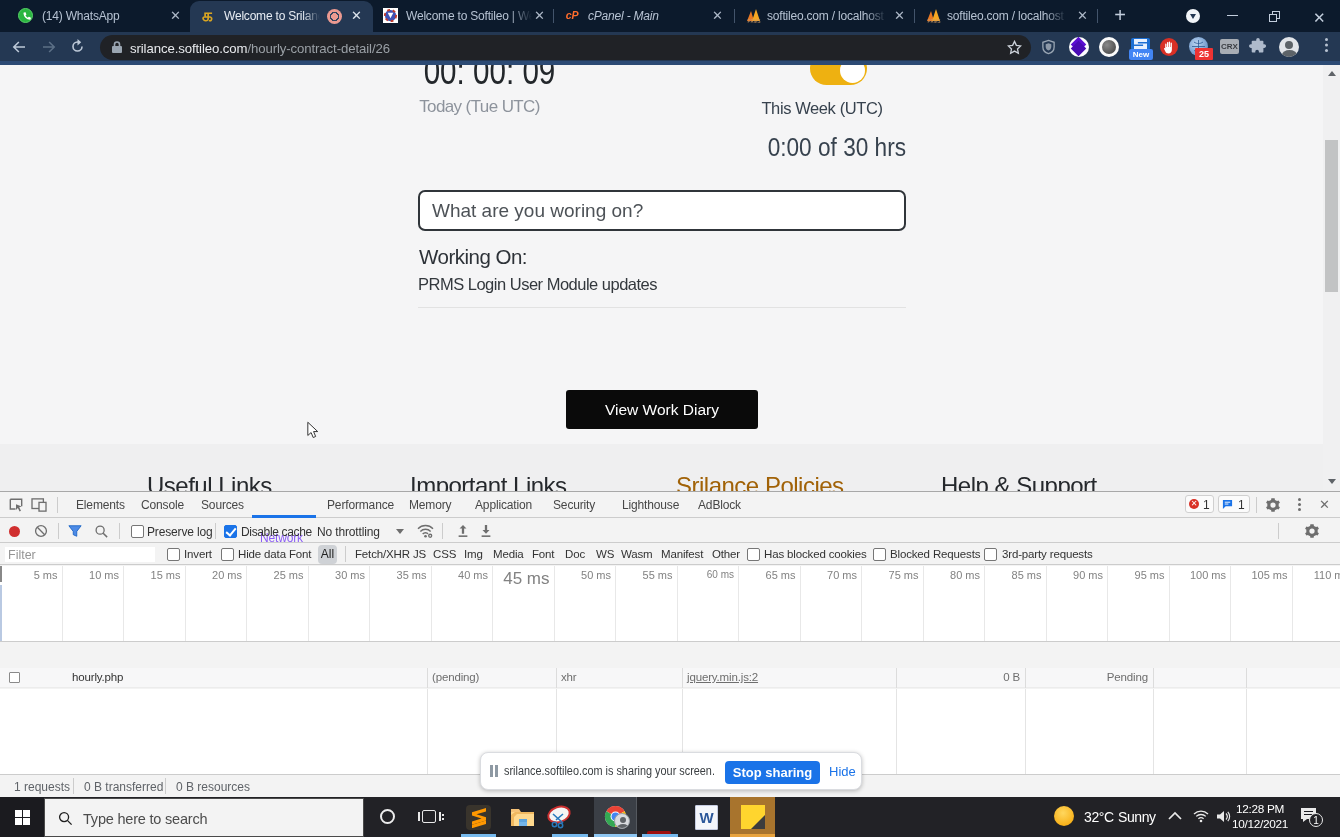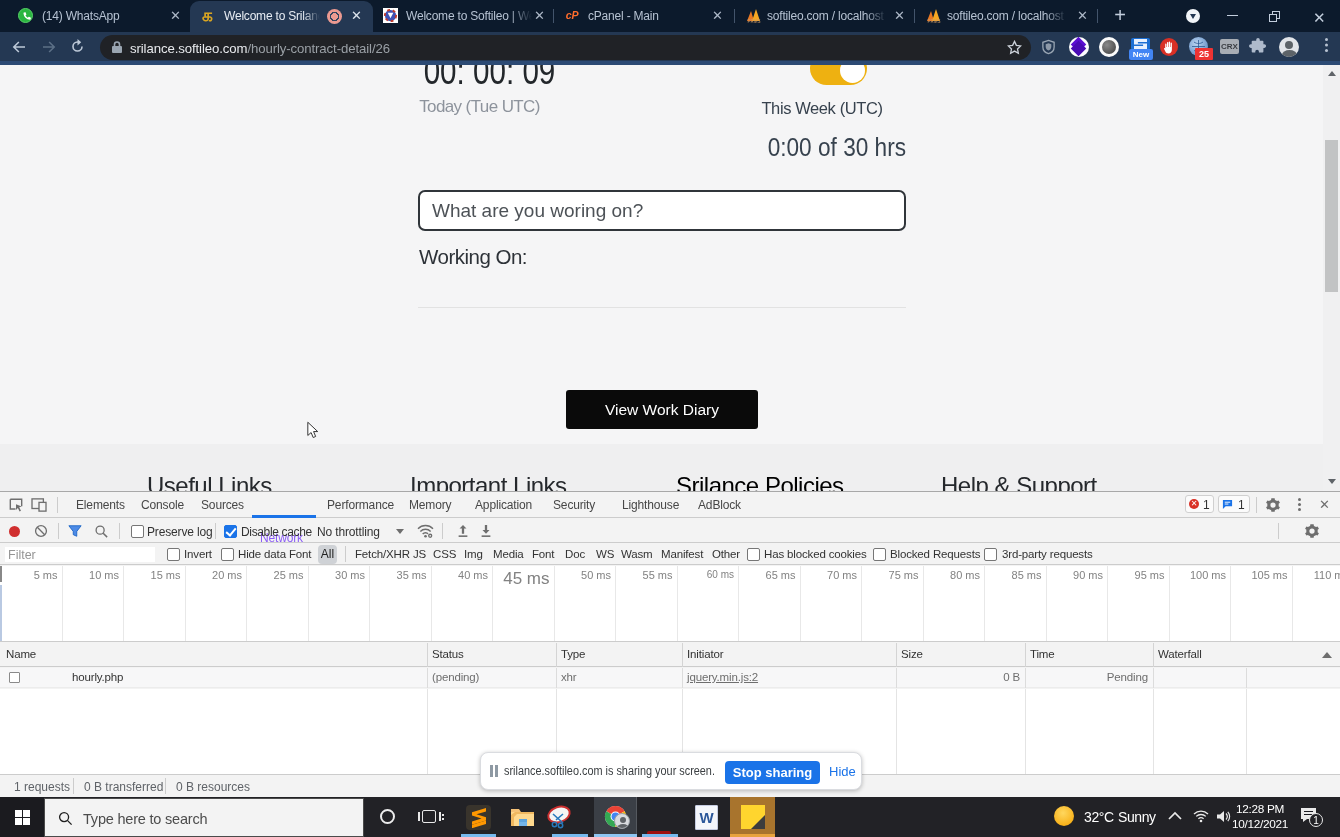--- a/index.html
+++ b/index.html
@@ -71,21 +71,21 @@
   </div>
   <div class="tab-title abs" style="left:406px;top:9px;width:126px;">Welcome to Softileo | We</div>
   <div class="tabx abs" style="left:534px;top:9px;">✕</div>
   <div class="tabsep" style="left:553px;"></div>
 
   <div class="abs" style="left:565px;top:7px;width:17px;height:17px;">
     <svg width="17" height="17" viewBox="0 0 24 24">
         <text x="1" y="17" font-size="15" font-weight="bold" font-style="italic" fill="#ff6c2c" font-family="Liberation Sans">cP</text>
       </svg>
   </div>
-  <div class="tab-title abs" style="left:588px;top:9px;width:110px;">cPanel - Main</div>
+  <div class="tab-title abs" style="left:588px;top:9px;width:110px;font-style:italic;">cPanel - Main</div>
   <div class="tabx abs" style="left:712px;top:9px;">✕</div>
   <div class="tabsep" style="left:734px;"></div>
 
   <div class="abs" style="left:746px;top:8px;width:16px;height:15px;">
     <svg width="16" height="15" viewBox="0 0 16 15">
         <path d="M1 13 5 3l3 10z" fill="#e87722"></path>
         <path d="M6 13 10 1l4 12z" fill="#f5a623"></path>
         <text x="8" y="14.5" font-size="4.5" fill="#c96" text-anchor="middle">PRMS</text>
       </svg>
   </div>
@@ -186,28 +186,29 @@
     <div class="abs" style="left:30px;top:6px;width:25px;height:25px;border-radius:50%;background:#fff;"></div>
   </div>
   <div class="abs" style="left:742px;top:34px;width:160px;text-align:center;font-size:16.5px;letter-spacing:-0.4px;color:#37424e;white-space:nowrap;">This Week (UTC)</div>
   <div class="abs" style="left:606px;top:67px;width:300px;text-align:right;font-size:26px;color:#37424e;transform:scaleX(.87);transform-origin:right;">0:00 of 30 hrs</div>
 
   <div class="abs" style="left:418px;top:125px;width:488px;height:41px;background:#fff;border:2px solid #30353a;border-radius:7px;">
     <div class="abs" style="left:12px;top:8px;font-size:19px;color:#4d5257;">What are you woring on?</div>
   </div>
 
   <div class="abs" style="left:419px;top:180px;font-size:20.5px;letter-spacing:-0.5px;color:#2d3238;">Working On:</div>
+  <div class="abs" style="left:418px;top:210px;font-size:16.5px;letter-spacing:-0.5px;color:#33383d;">PRMS Login User Module updates</div>
   <div class="abs" style="left:418px;top:242px;width:488px;height:1px;background:#e2e2e2;"></div>
 
   <div class="abs" style="left:566px;top:325px;width:192px;height:39px;background:#0a0a0a;border-radius:3px;color:#fff;font-size:15.5px;text-align:center;line-height:39px;">View Work Diary</div>
 
   <div id="footer">
     <div class="abs" style="left:147px;top:28px;font-size:24px;font-weight:500;letter-spacing:-0.5px;color:#25282c;">Useful Links</div>
     <div class="abs" style="left:410px;top:28px;font-size:24px;font-weight:500;letter-spacing:-0.5px;color:#25282c;">Important Links</div>
-    <div class="abs" style="left:676px;top:28px;font-size:24px;font-weight:500;letter-spacing:-0.5px;color:#000000;">Srilance Policies</div>
+    <div class="abs" style="left:676px;top:28px;font-size:24px;font-weight:500;letter-spacing:-0.5px;color:#a16207;">Srilance Policies</div>
     <div class="abs" style="left:941px;top:28px;font-size:24px;font-weight:500;letter-spacing:-0.5px;color:#25282c;">Help &amp; Support</div>
   </div>
 
   <svg class="abs" style="left:307px;top:356px;" width="14" height="19" viewBox="0 0 17 22">
       <path d="M1 1l0 16 4-3.5 2.5 6 3-1.2-2.5-6H13z" fill="#fff" stroke="#333" stroke-width="1.2"></path>
     </svg>
 
   <div class="abs" style="left:1323px;top:0;width:17px;height:426px;background:#f0f0f1;">
     <div class="abs" style="left:5px;top:6px;width:0;height:0;border-left:4px solid transparent;border-right:4px solid transparent;border-bottom:5px solid #5f6368;"></div>
     <div class="abs" style="left:2px;top:75px;width:13px;height:152px;background:#c2c3c4;"></div>
@@ -375,36 +376,20 @@
     <div class="abs" style="left:1230.0px;top:0;width:1px;height:76px;background:#e8e8e8;"></div>
     <div class="abs" style="left:1172.0px;top:3px;width:54px;text-align:right;font-size:11px;color:#828282;">100 ms</div>
     <div class="abs" style="left:1291.5px;top:0;width:1px;height:76px;background:#e8e8e8;"></div>
     <div class="abs" style="left:1233.5px;top:3px;width:54px;text-align:right;font-size:11px;color:#828282;">105 ms</div>
 
     <div class="abs" style="left:1295.0px;top:3px;width:54px;text-align:right;font-size:11px;color:#828282;">110 ms</div>
     <div class="abs" style="left:0;top:0;width:2px;height:16px;background:#888;"></div>
     <div class="abs" style="left:0;top:19px;width:1.5px;height:57px;background:#b9c9e2;"></div>
   </div>
 
-  <div class="dt-row" style="top:151px;height:24px;border-bottom:1px solid #ccc;background:#f3f3f3;" id="nettablehead">
-    <div class="abs" style="left:427px;top:0;width:1px;height:24px;background:#d4d4d4;"></div>
-    <div class="abs" style="left:556px;top:0;width:1px;height:24px;background:#d4d4d4;"></div>
-    <div class="abs" style="left:682px;top:0;width:1px;height:24px;background:#d4d4d4;"></div>
-    <div class="abs" style="left:896px;top:0;width:1px;height:24px;background:#d4d4d4;"></div>
-    <div class="abs" style="left:1025px;top:0;width:1px;height:24px;background:#d4d4d4;"></div>
-    <div class="abs" style="left:1153px;top:0;width:1px;height:24px;background:#d4d4d4;"></div>
-    <div class="dt-label" style="left:6px;top:5px;">Name</div>
-    <div class="dt-label" style="left:432px;top:5px;">Status</div>
-    <div class="dt-label" style="left:561px;top:5px;">Type</div>
-    <div class="dt-label" style="left:687px;top:5px;">Initiator</div>
-    <div class="dt-label" style="left:901px;top:5px;">Size</div>
-    <div class="dt-label" style="left:1030px;top:5px;">Time</div>
-    <div class="dt-label" style="left:1158px;top:5px;">Waterfall</div>
-    <div class="abs" style="left:1322px;top:9px;width:0;height:0;border-left:5px solid transparent;border-right:5px solid transparent;border-bottom:6px solid #6e6e6e;"></div>
-  </div>
 
   <div class="dt-row" style="top:176px;height:20px;background:#f7f7f8;border-bottom:1px solid #ececec;" id="netrow1">
     <div class="abs" style="left:427px;top:0;width:1px;height:20px;background:#dcdcdc;"></div>
     <div class="abs" style="left:556px;top:0;width:1px;height:20px;background:#dcdcdc;"></div>
     <div class="abs" style="left:682px;top:0;width:1px;height:20px;background:#dcdcdc;"></div>
     <div class="abs" style="left:896px;top:0;width:1px;height:20px;background:#dcdcdc;"></div>
     <div class="abs" style="left:1025px;top:0;width:1px;height:20px;background:#dcdcdc;"></div>
     <div class="abs" style="left:1153px;top:0;width:1px;height:20px;background:#dcdcdc;"></div>
     <div class="abs" style="left:1246px;top:0;width:1px;height:20px;background:#dcdcdc;"></div>
     <div class="abs" style="left:9px;top:4px;width:11px;height:11px;border:1px solid #8a8a8a;background:#fff;border-radius:1px;"></div>

